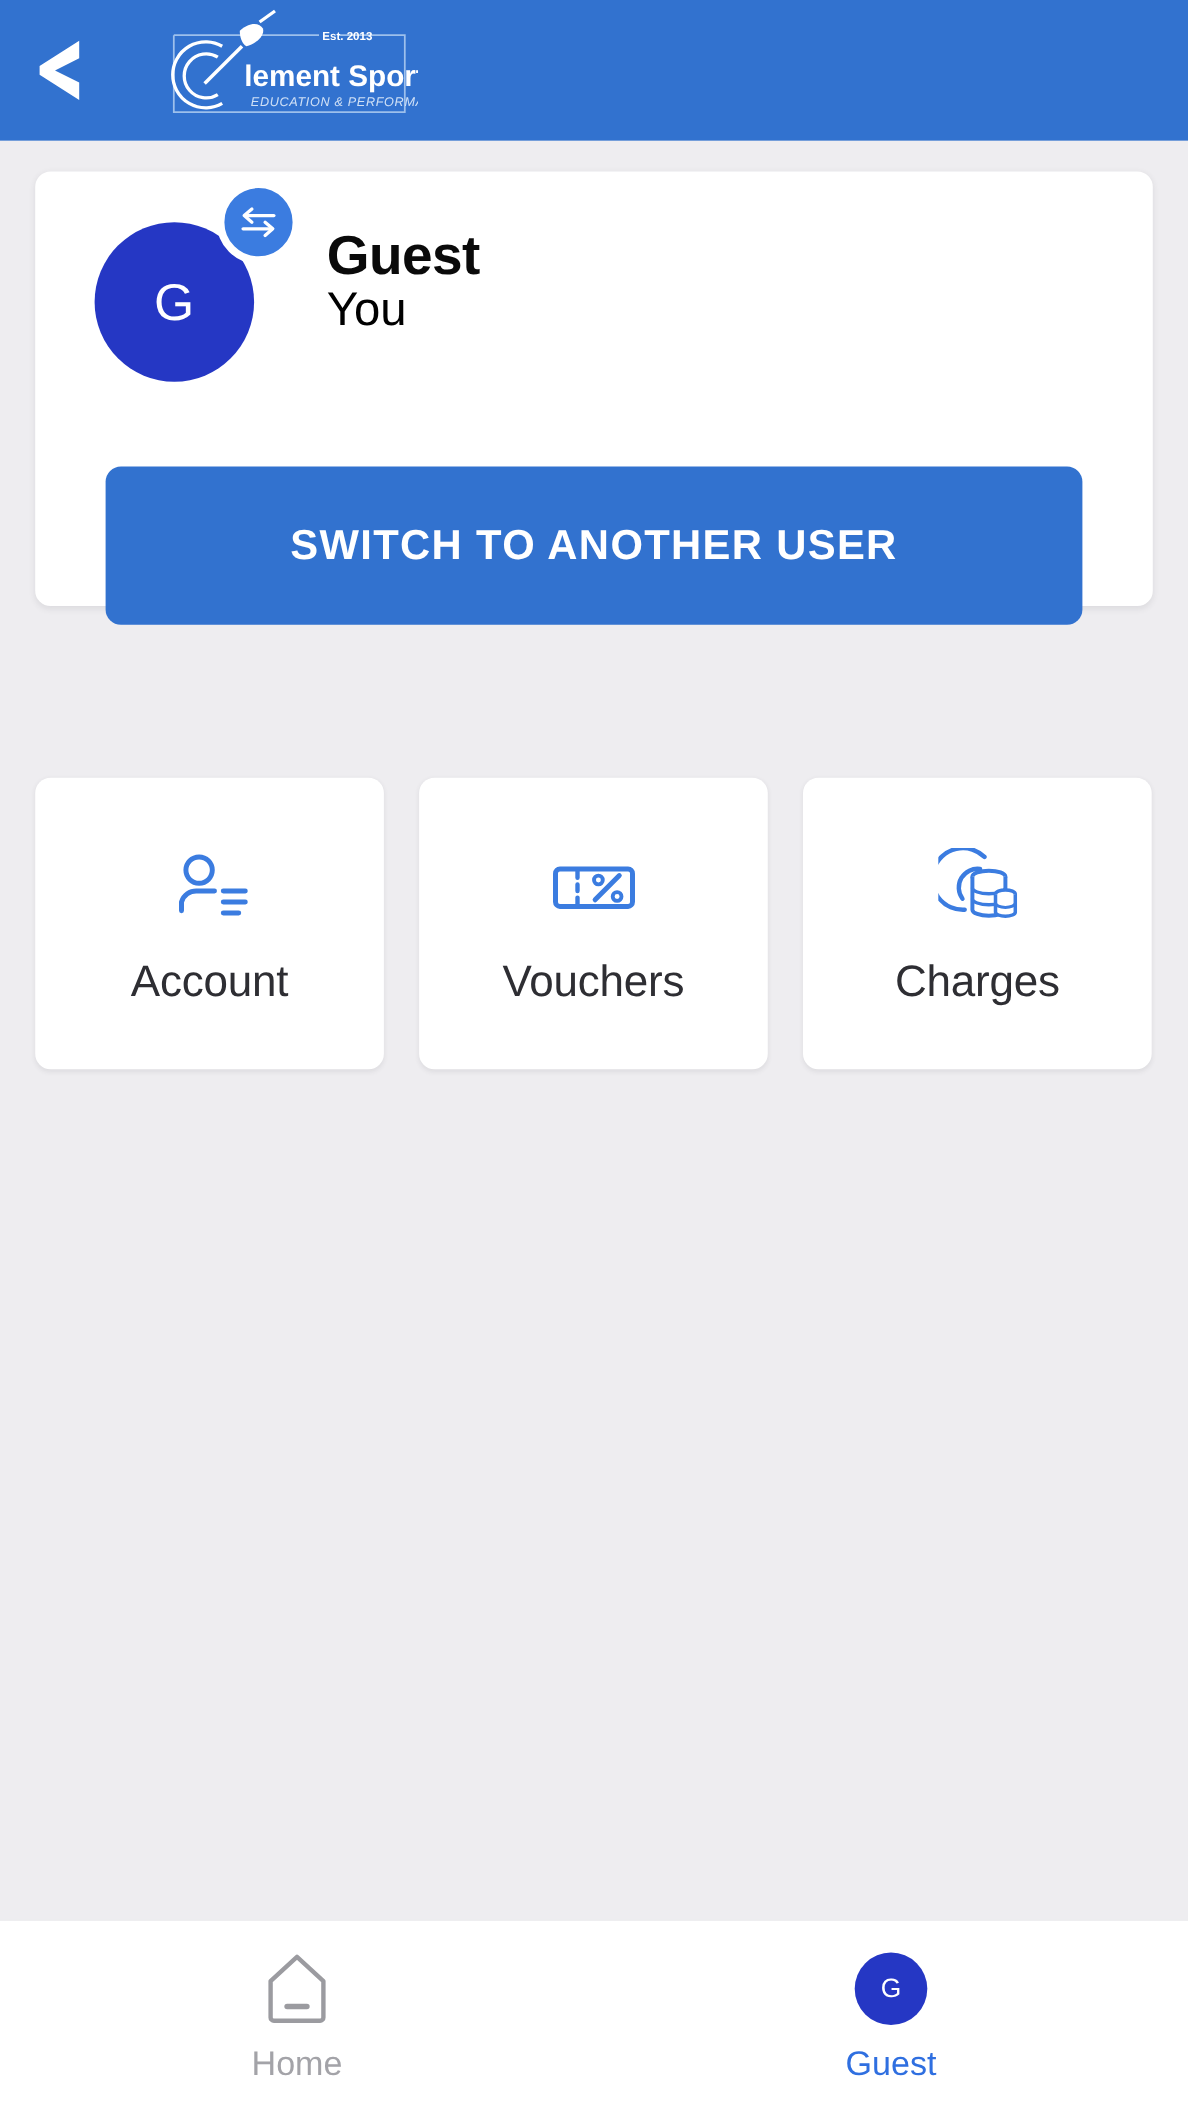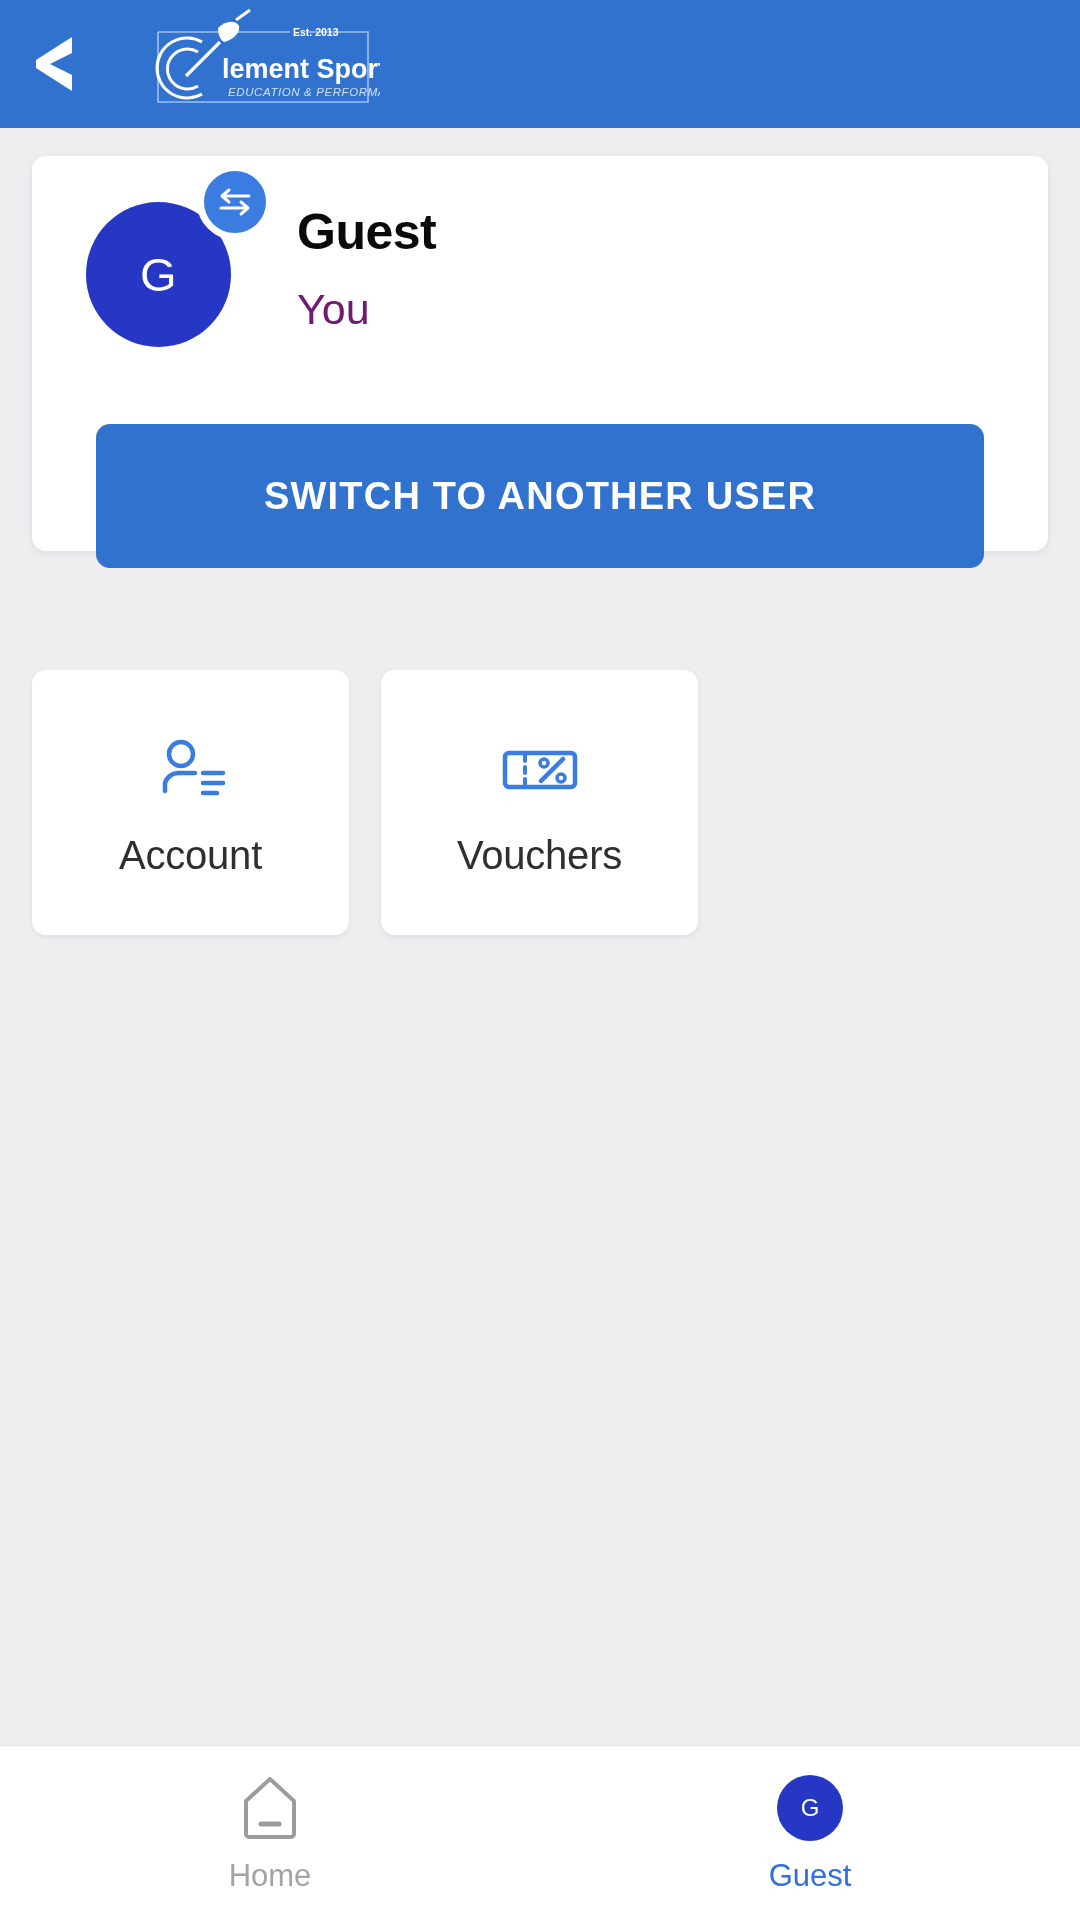--- a/index.html
+++ b/index.html
@@ -38,33 +38,33 @@
   }
   .swap-badge {
     position:absolute; left:165px; top:8px; width:76px; height:76px; border-radius:50%;
     background:#3b7ce0;
     display:flex; align-items:center; justify-content:center;
     border:7px solid #ffffff;
   }
   .swap-badge svg { display:block; }
   .names { position:absolute; left:265px; top:50px; }
   .name-primary { font-size:50px; font-weight:700; color:#0a0a0a; letter-spacing:-0.5px; line-height:1.05; }
-  .name-secondary { font-size:43px; font-weight:400; color:#701a75; margin-top:28px; line-height:1.05; }
+  .name-secondary { font-size:43px; font-weight:400; color:#000000; line-height:1.05; }
 
   .switch-btn {
     position:absolute; left:64px; top:268px; width:888px; height:144px;
     background:#3272cf; border-radius:14px; border:none;
     color:#ffffff; font-size:38px; font-weight:700; letter-spacing:1.2px;
     display:flex; align-items:center; justify-content:center;
     font-family:"Liberation Sans", sans-serif; cursor:pointer;
   }
 
   
   .tile-grid {
-    position:absolute; left:32px; top:542px; width:1016px;
+    position:absolute; left:32px; top:579px; width:1016px;
     display:flex; flex-wrap:wrap; gap:32px;
   }
   .tile {
     width:317px; height:265px; background:#ffffff; border-radius:14px;
     box-shadow:0 2px 5px rgba(60,60,70,0.09);
     display:flex; flex-direction:column; align-items:center; justify-content:center;
     cursor:pointer;
   }
   .tile-icon { height:84px; display:flex; align-items:center; justify-content:center; }
   .tile-icon svg { display:block; }
@@ -171,20 +171,36 @@
             <path d="M24 14 V20 M24 26 V32 M24 38 V44" stroke="#3b7ce0" stroke-width="4" stroke-linecap="round"></path>
             <path d="M40 40 L62 18" stroke="#3b7ce0" stroke-width="4.5" stroke-linecap="round"></path>
             <circle cx="43" cy="22" r="4" stroke="#3b7ce0" stroke-width="3.5" fill="none"></circle>
             <circle cx="60" cy="37" r="4" stroke="#3b7ce0" stroke-width="3.5" fill="none"></circle>
           </svg>
         </div>
         <div class="tile-label">Vouchers</div>
       </div>
 
 
+      <div class="tile">
+        <div class="tile-icon">
+          <svg width="72" height="70" viewBox="0 0 72 70">
+            <path d="M42 8 A28 28 0 1 0 24 56" stroke="#3b7ce0" stroke-width="4" fill="none" stroke-linecap="round"></path>
+            <path d="M38 19 A17 17 0 0 0 22 46" stroke="#3b7ce0" stroke-width="4" fill="none" stroke-linecap="round"></path>
+            <ellipse cx="46" cy="26" rx="15" ry="5.5" stroke="#3b7ce0" stroke-width="3.6" fill="#ffffff"></ellipse>
+            <path d="M31 26 V56 A15 5.5 0 0 0 61 56 V26" stroke="#3b7ce0" stroke-width="3.6" fill="#ffffff"></path>
+            <path d="M31 36 A15 5.5 0 0 0 61 36" stroke="#3b7ce0" stroke-width="3" fill="none"></path>
+            <path d="M31 46 A15 5.5 0 0 0 61 46" stroke="#3b7ce0" stroke-width="3" fill="none"></path>
+            <ellipse cx="61" cy="42" rx="9" ry="4" stroke="#3b7ce0" stroke-width="3.2" fill="#ffffff"></ellipse>
+            <path d="M52 42 V58 A9 4 0 0 0 70 58 V42" stroke="#3b7ce0" stroke-width="3.2" fill="#ffffff"></path>
+            <path d="M52 50 A9 4 0 0 0 70 50" stroke="#3b7ce0" stroke-width="2.8" fill="none"></path>
+          </svg>
+        </div>
+        <div class="tile-label">Charges</div>
+      </div>
 
     </div>
   </div>
 
   <div class="bottom-nav">
 
     <div class="nav-item">
       <div class="nav-icon">
         <svg width="62" height="68" viewBox="0 0 62 68">
           <path d="M31 5 L55 27 V60 A3 3 0 0 1 52 63 H10 A3 3 0 0 1 7 60 V27 Z" stroke="#9b9ba0" stroke-width="4" fill="none" stroke-linejoin="round"></path>

